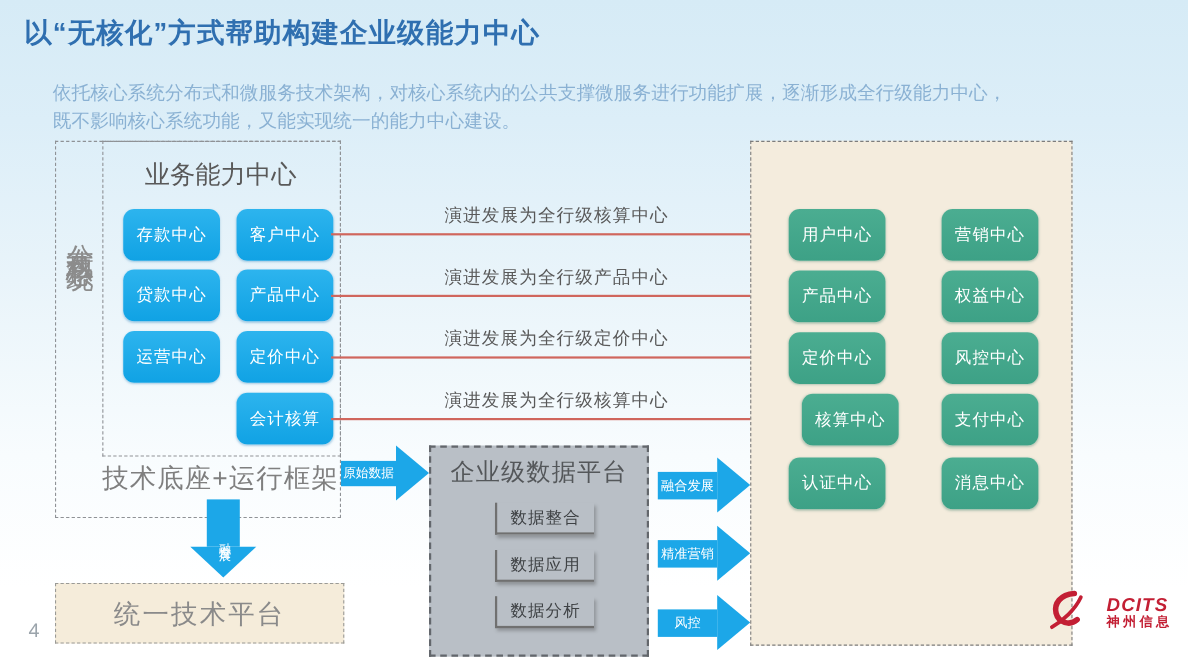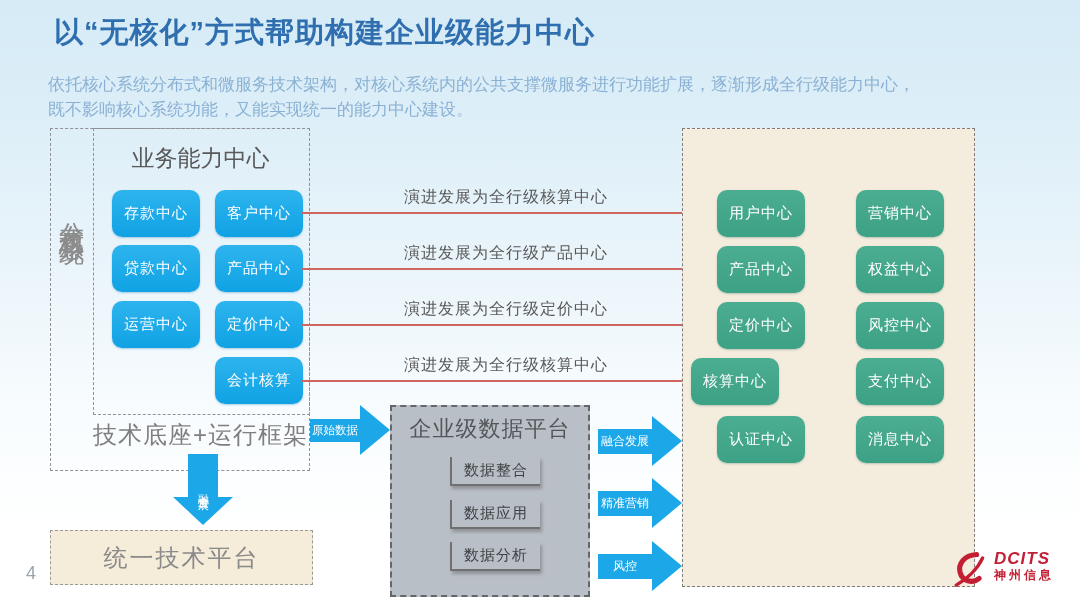--- a/index.html
+++ b/index.html
@@ -1,20 +1,20 @@
 <!DOCTYPE html>
 <html><head>
 <meta charset="utf-8">
 <style>
   html,body{margin:0;padding:0;}
   body{font-family:"Liberation Sans","DejaVu Sans",sans-serif;}
   .slide{position:relative;width:1080px;height:608px;overflow:hidden;
     background:linear-gradient(180deg,#d6ebf6 0%,#dceef8 18%,#e9f4fa 42%,#f8fcfe 68%,#ffffff 88%);}
   .abs{position:absolute;}
-  .slide-title{left:22px;top:13px;font-size:29px;font-weight:bold;color:#2f6fb0;letter-spacing:1px;margin-left:32px;}
+  .slide-title{left:22px;top:13px;font-size:25px;font-weight:bold;color:#2f6fb0;letter-spacing:1px;}
   .intro{left:48px;top:72px;width:980px;font-size:17px;line-height:25px;color:#8ab1d3;}
   
   .dashed{border:1px dashed #8f9296;}
   .outer-box{left:50px;top:128px;width:258px;height:341px;background:transparent;}
   .inner-box{left:93px;top:128px;width:215px;height:285px;background:transparent;}
   .side-label{left:56px;top:202px;height:200px;writing-mode:vertical-rl;text-orientation:upright;
     font-size:25px;color:#8c8c8c;letter-spacing:3px;}
   .box-title{left:93px;top:143px;width:215px;text-align:center;font-size:23px;color:#595959;}
   
   .pill{width:88px;height:47px;border-radius:10px;display:flex;align-items:center;justify-content:center;
@@ -46,21 +46,21 @@
   
   .data-box{left:390px;top:405px;width:200px;height:192px;background:#b9bfc6;border:2px dashed #63676c;box-sizing:border-box;}
   .data-title{left:390px;top:414px;width:200px;text-align:center;font-size:22px;color:#54575a;letter-spacing:1px;font-family:Liberation Mono, monospace;}
   .data-item{left:450px;width:88px;height:27px;border-left:2px solid #707070;border-bottom:2px solid #707070;
     box-shadow:2px 3px 3px rgba(70,70,70,.35);display:flex;align-items:center;justify-content:center;
     font-size:15px;color:#3f4245;letter-spacing:1px;background:transparent;}
   
   .right-box{left:682px;top:128px;width:293px;height:459px;background:#f4ecdd;border:1px dashed #7d7d7d;box-sizing:border-box;}
   .right-title{left:682px;top:143px;width:293px;text-align:center;font-size:23px;color:#595959;letter-spacing:1px;}
   
-  .logo{left:952px;top:550px;display:flex;gap:8px;}
+  .logo{left:952px;top:535px;display:flex;align-items:center;gap:20px;}
   .logo-texts{display:flex;flex-direction:column;line-height:1.1;}
   .logo-brand{font-size:17px;font-weight:bold;font-style:italic;color:#c31f34;letter-spacing:1px;}
   .logo-sub{font-size:12px;font-weight:bold;color:#c31f34;letter-spacing:3px;}
 </style>
 </head>
 <body>
 
 <div class="slide">
 
   <div class="abs slide-title">以“无核化”方式帮助构建企业级能力中心</div>
@@ -134,21 +134,21 @@
   <div class="abs barrow-head" style="left:652px;top:541px;border-top-width:25px;border-bottom-width:25px;border-left-width:30px"></div>
 
   <div class="abs right-box"></div>
 
   <div class="abs pill pill-green" style="left:717px;top:190px">用户中心</div>
   <div class="abs pill pill-green" style="left:856px;top:190px">营销中心</div>
   <div class="abs pill pill-green" style="left:717px;top:246px">产品中心</div>
   <div class="abs pill pill-green" style="left:856px;top:246px">权益中心</div>
   <div class="abs pill pill-green" style="left:717px;top:302px">定价中心</div>
   <div class="abs pill pill-green" style="left:856px;top:302px">风控中心</div>
-  <div class="abs pill pill-green" style="left:691px;top:358px">核算中心</div>
+  <div class="abs pill pill-green" style="left:729px;top:358px">核算中心</div>
   <div class="abs pill pill-green" style="left:856px;top:358px">支付中心</div>
   <div class="abs pill pill-green" style="left:717px;top:416px">认证中心</div>
   <div class="abs pill pill-green" style="left:856px;top:416px">消息中心</div>
 
   <div class="abs logo">
     <span>
       <svg width="34" height="38" viewBox="0 0 40 44">
         <path d="M29 5 C14 6 7 16 9.5 26 C12 36 24 40 32 33" fill="none" stroke="#c31f34" stroke-width="6" stroke-linecap="round"></path>
         <path d="M5 41 C17 34 30 22 36 9" fill="none" stroke="#c31f34" stroke-width="4" stroke-linecap="round"></path>
       </svg>

